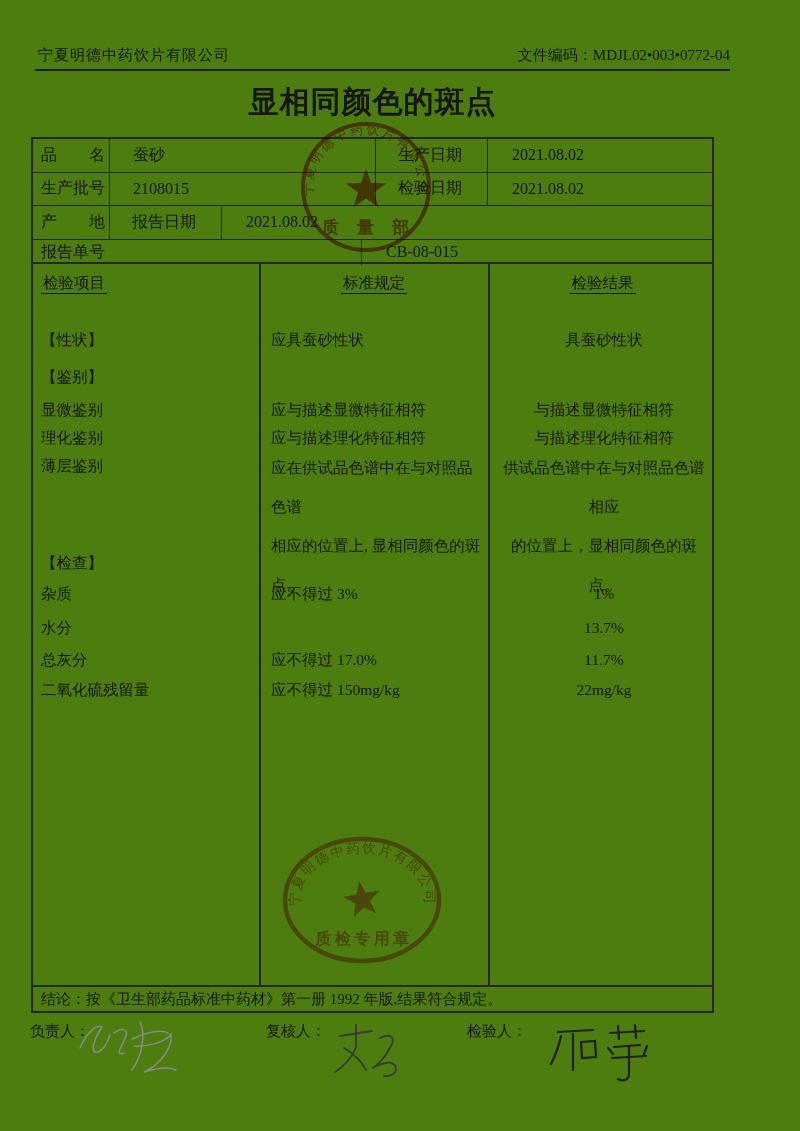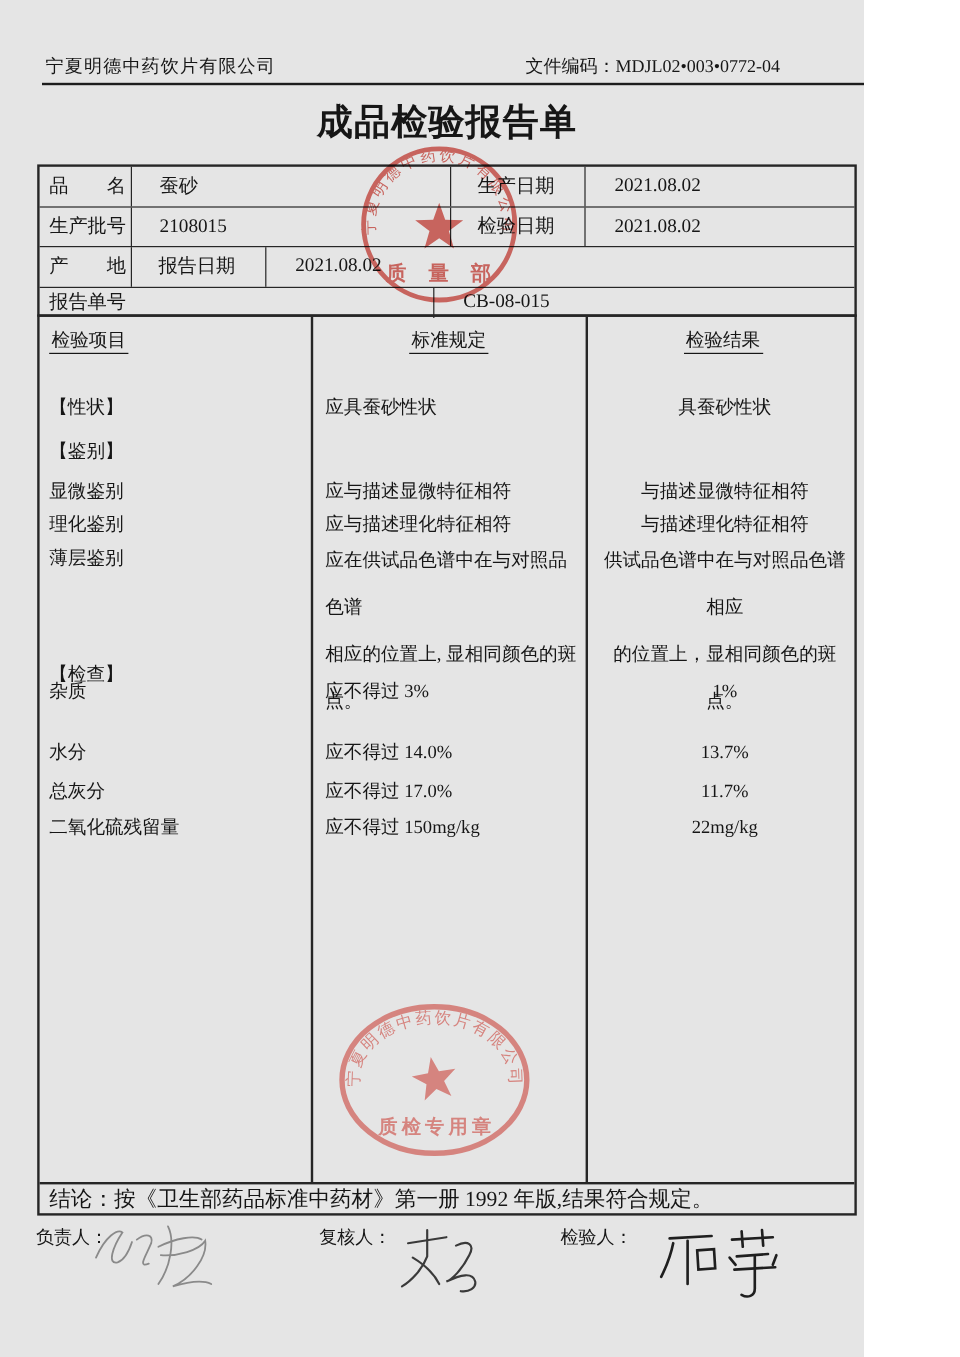--- a/index.html
+++ b/index.html
@@ -1,18 +1,18 @@
 <!DOCTYPE html>
 <html><head>
 <meta charset="utf-8">
 <style>
   * { margin:0; padding:0; box-sizing:border-box; }
   body { background:#fff; }
   .page {
-    position:relative; width:720px; height:1131px; background:#e5e5e5;
+    position:relative; width:800px; height:1131px; background:#4d7c0f;
     font-family:"Liberation Serif","DejaVu Serif",serif; color:#161616;
     overflow:hidden;
   }
   
   .hdr-company { position:absolute; left:38px; top:46px; font-size:15px; letter-spacing:1px; }
   .hdr-code { position:absolute; right:70px; top:46px; font-size:15px; }
   .hdr-rule { position:absolute; left:35px; top:69px; width:695px; border-top:2px solid #1d1d1d; }
   .doc-title { position:absolute; left:31px; top:82px; width:683px; text-align:center;
                font-size:30px; font-weight:bold; letter-spacing:1px; }
   
@@ -38,25 +38,25 @@
   .th-item { left:8px; }
   .th-std { left:227px; width:228px; text-align:center; }
   .th-res { left:456px; width:227px; text-align:center; }
   .ln { position:absolute; height:22px; line-height:22px; white-space:nowrap; }
   .col1 { left:8px; width:212px; }
   .col2 { left:238px; width:214px; }
   .col3 { left:464px; width:214px;text-align:center; }
   .wrap2 { height:82px; line-height:39px; white-space:pre-line; }
   .conclusion { position:absolute; left:0; top:721px; width:679px; height:26px;
                 border-top:2px solid #262626; line-height:25px; padding-left:8px;
-                font-size:18px; }
+                font-size:15px; }
   
   .y-xz  { top:65px; }  .y-jb  { top:102px; } .y-xw { top:135px; }
   .y-lh  { top:163px; } .y-bc  { top:191px; } .y-bc2 { top:184px; }
-  .y-jc  { top:288px; } .y-zz  { top:302px; } .y-sf { top:353px; }
+  .y-jc  { top:288px; } .y-zz  { top:319px; } .y-sf { top:353px; }
   .y-zhf { top:385px; } .y-eyh { top:415px; }
   
   .stamp { position:absolute; mix-blend-mode:multiply; }
   .stamp-top { left:291px; top:112px; opacity:.85; }
   .stamp-bottom { left:272px; top:824px; opacity:.95; }
   
   .sig-label { position:absolute; top:1022px; font-size:15px; }
   .lbl-resp { left:30px; } .lbl-rev { left:266px; } .lbl-insp { left:467px; }
   .sig { position:absolute; }
   .sig-1 { left:72px;  top:1012px; }
@@ -64,21 +64,21 @@
   .sig-3 { left:548px; top:1022px; }
 </style>
 </head>
 <body>
 
 <div class="page">
 
   <div class="hdr-company">宁夏明德中药饮片有限公司</div>
   <div class="hdr-code">文件编码：MDJL02•003•0772-04</div>
   <div class="hdr-rule"></div>
-  <div class="doc-title">成品检验报告单</div>
+  <div class="doc-title">显相同颜色的斑点</div>
 
   <div class="info-table">
     <div class="info-row bline r1">
       <div class="cell c-l1">品　　名</div>
       <div class="cell c-v1">蚕砂</div>
       <div class="cell c-l2">生产日期</div>
       <div class="cell c-v2">2021.08.02</div>
     </div>
     <div class="info-row bline r2">
       <div class="cell c-l1">生产批号</div>
@@ -115,21 +115,20 @@
     <div class="ln col1 y-sf">水分</div>
     <div class="ln col1 y-zhf">总灰分</div>
     <div class="ln col1 y-eyh">二氧化硫残留量</div>
 
     <div class="ln col2 y-xz">应具蚕砂性状</div>
     <div class="ln col2 y-xw">应与描述显微特征相符</div>
     <div class="ln col2 y-lh">应与描述理化特征相符</div>
     <div class="ln col2 y-bc2 wrap2">应在供试品色谱中在与对照品色谱
 相应的位置上, 显相同颜色的斑点。</div>
     <div class="ln col2 y-zz">应不得过 3%</div>
-    <div class="ln col2 y-sf">应不得过 14.0%</div>
     <div class="ln col2 y-zhf">应不得过 17.0%</div>
     <div class="ln col2 y-eyh">应不得过 150mg/kg</div>
 
     <div class="ln col3 y-xz">具蚕砂性状</div>
     <div class="ln col3 y-xw">与描述显微特征相符</div>
     <div class="ln col3 y-lh">与描述理化特征相符</div>
     <div class="ln col3 y-bc2 wrap2">供试品色谱中在与对照品色谱相应
 的位置上，显相同颜色的斑点。</div>
     <div class="ln col3 y-zz">1%</div>
     <div class="ln col3 y-sf">13.7%</div>

